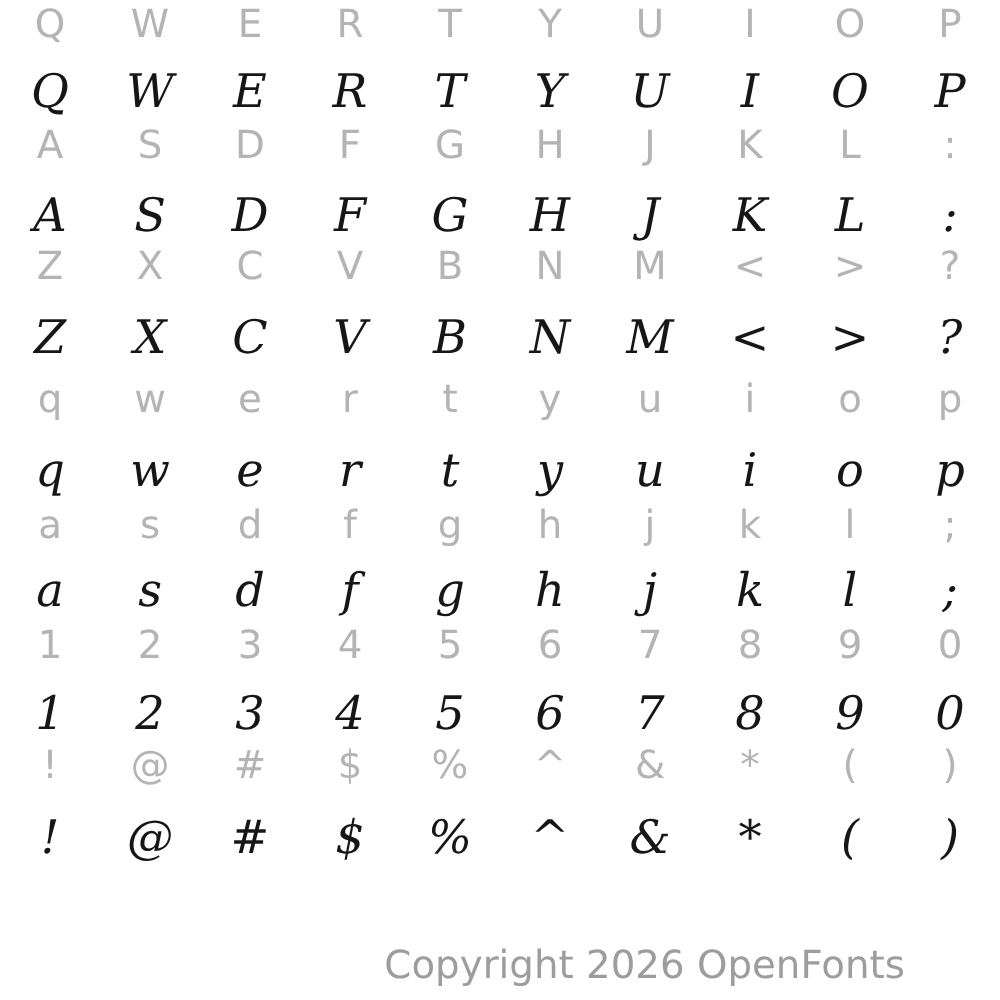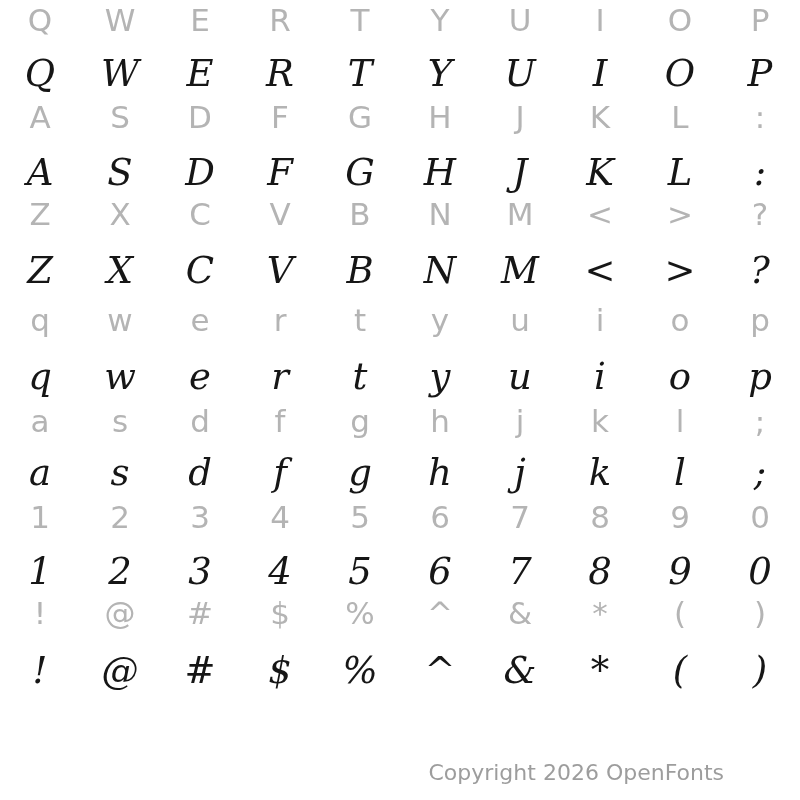--- a/index.html
+++ b/index.html
@@ -41,21 +41,21 @@
     font-size: 37px;
     font-weight: 400;
     color: #161616;
   }
   #footer-copyright {
     position: absolute;
     top: 772px;
     right: 76px;
     transform: translateY(-50%);
     font-family: "DejaVu Sans", "Liberation Sans", sans-serif;
-    font-size: 22px;
+    font-size: 31px;
     color: #9d9d9d;
     white-space: pre;
   }
 </style>
 </head>
 <body>
 
 <div id="page">
   <div id="rows-container">
       <div class="glyph-row row-reference" style="top: 20px;">

